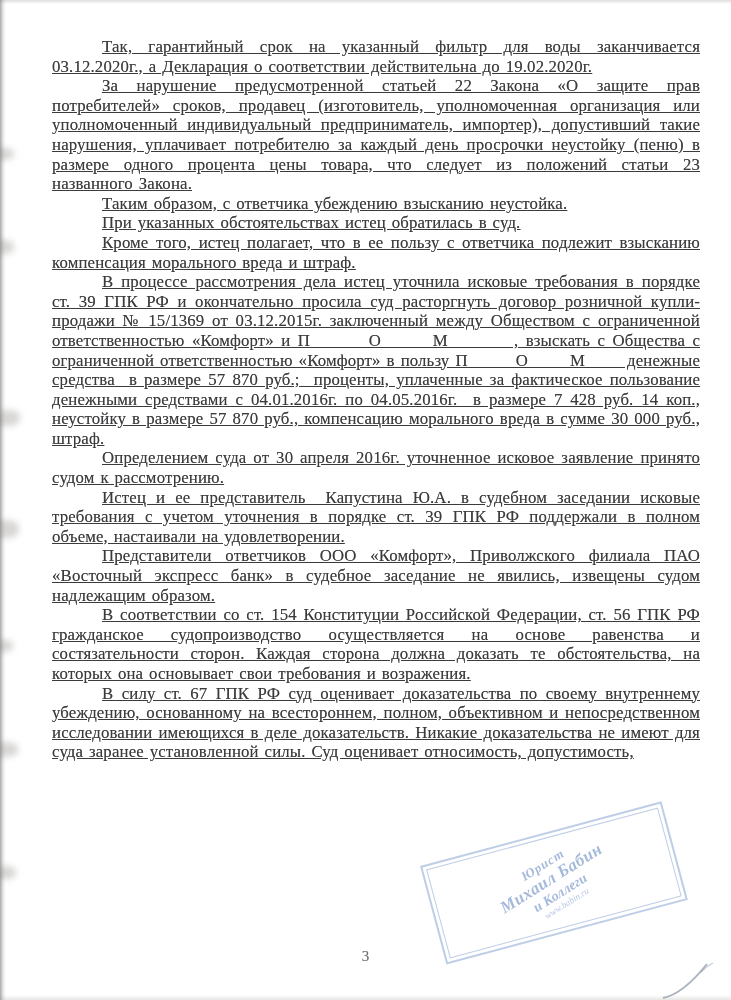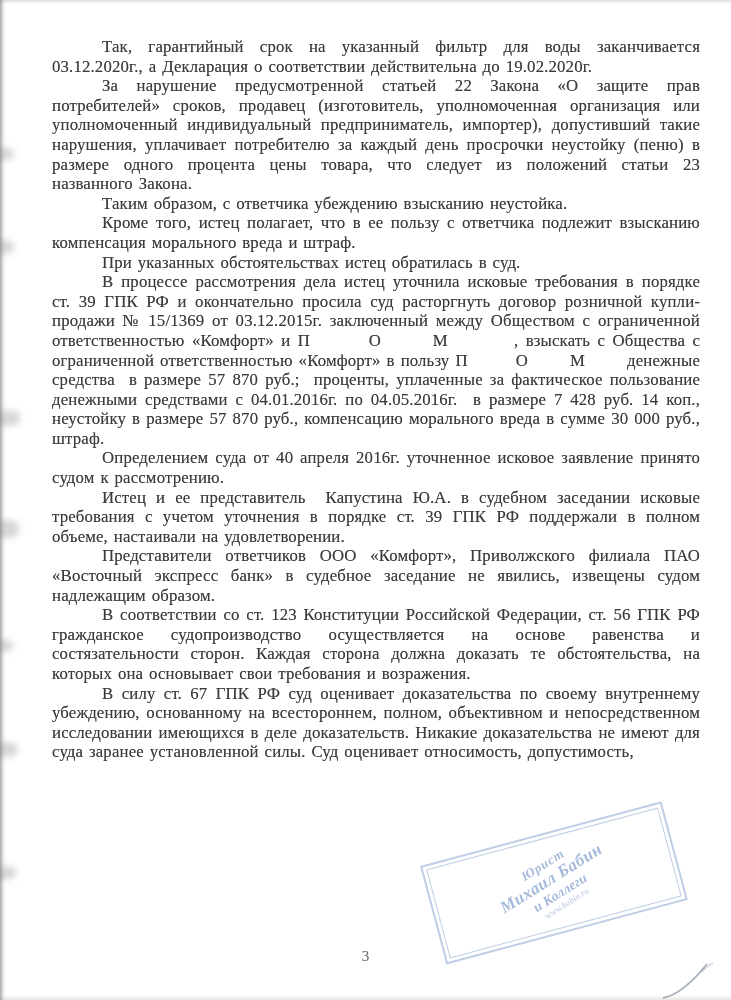--- a/index.html
+++ b/index.html
@@ -51,20 +51,21 @@
     max-height: 912px;
     overflow: hidden;
     z-index: 2;
     color: #3b3b3d;
     font-size: 16.8px;
     line-height: 19.6px;
     text-align: justify;
     word-spacing: 1.5px;
     letter-spacing: 0.15px;
     text-shadow: 0 0 0.6px rgba(60,60,64,0.55);
+    text-decoration: underline;
   }
   .text-block p { margin: 0; text-indent: 50px; }
 
   .page-number {
     position: absolute;
     left: 50%;
     top: 948px;
     transform: translateX(-50%);
     z-index: 2;
     color: #6f6f70;
@@ -134,27 +135,27 @@
       <span class="stamp-name">Михаил Бабин</span>
       <span class="stamp-suffix">и Коллеги</span>
       <span class="stamp-url">www.babin.ru</span>
     </div>
   </div>
 
   <div class="text-block">
     <p>Так, гарантийный срок на указанный фильтр для воды заканчивается 03.12.2020г., а Декларация о соответствии действительна до 19.02.2020г.</p>
     <p>За нарушение предусмотренной статьей 22 Закона «О защите прав потребителей» сроков, продавец (изготовитель, уполномоченная организация или уполномоченный индивидуальный предприниматель, импортер), допустивший такие нарушения, уплачивает потребителю за каждый день просрочки неустойку (пеню) в размере одного процента цены товара, что следует из положений статьи 23 названного Закона.</p>
     <p>Таким образом, с ответчика убеждению взысканию неустойка.</p>
+    <p>При указанных обстоятельствах истец обратилась в суд.</p>
     <p>Кроме того, истец полагает, что в ее пользу с ответчика подлежит взысканию компенсация морального вреда и штраф.</p>
-    <p>При указанных обстоятельствах истец обратилась в суд.</p>
     <p>В процессе рассмотрения дела истец уточнила исковые требования в порядке ст. 39 ГПК РФ и окончательно просила суд расторгнуть договор розничной купли-продажи № 15/1369 от 03.12.2015г. заключенный между Обществом с ограниченной ответственностью «Комфорт» и П&nbsp;&nbsp;&nbsp;&nbsp;&nbsp;&nbsp;&nbsp; О&nbsp;&nbsp;&nbsp;&nbsp;&nbsp;&nbsp; М&nbsp;&nbsp;&nbsp;&nbsp;&nbsp;&nbsp;&nbsp;&nbsp; , взыскать с Общества с ограниченной ответственностью «Комфорт» в пользу П&nbsp;&nbsp;&nbsp;&nbsp;&nbsp;&nbsp;&nbsp; О&nbsp;&nbsp;&nbsp;&nbsp;&nbsp;&nbsp; М&nbsp;&nbsp;&nbsp;&nbsp;&nbsp;&nbsp; денежные средства&nbsp; в размере 57 870 руб.;&nbsp; проценты, уплаченные за фактическое пользование денежными средствами с 04.01.2016г. по 04.05.2016г.&nbsp; в размере 7 428 руб. 14 коп., неустойку в размере 57 870 руб., компенсацию морального вреда в сумме 30 000 руб., штраф.</p>
-    <p>Определением суда от 40 апреля 2016г. уточненное исковое заявление принято судом к рассмотрению.</p>
+    <p>Определением суда от 30 апреля 2016г. уточненное исковое заявление принято судом к рассмотрению.</p>
     <p>Истец и ее представитель&nbsp; Капустина Ю.А. в судебном заседании исковые требования с учетом уточнения в порядке ст. 39 ГПК РФ поддержали в полном объеме, настаивали на удовлетворении.</p>
     <p>Представители ответчиков ООО «Комфорт», Приволжского филиала ПАО «Восточный экспресс банк» в судебное заседание не явились, извещены судом надлежащим образом.</p>
-    <p>В соответствии со ст. 123 Конституции Российской Федерации, ст. 56 ГПК РФ гражданское судопроизводство осуществляется на основе равенства и состязательности сторон. Каждая сторона должна доказать те обстоятельства, на которых она основывает свои требования и возражения.</p>
+    <p>В соответствии со ст. 154 Конституции Российской Федерации, ст. 56 ГПК РФ гражданское судопроизводство осуществляется на основе равенства и состязательности сторон. Каждая сторона должна доказать те обстоятельства, на которых она основывает свои требования и возражения.</p>
     <p>В силу ст. 67 ГПК РФ суд оценивает доказательства по своему внутреннему убеждению, основанному на всестороннем, полном, объективном и непосредственном исследовании имеющихся в деле доказательств. Никакие доказательства не имеют для суда заранее установленной силы. Суд оценивает относимость, допустимость,</p>
   </div>
 
   <div class="page-number">3</div>
 
   <svg class="pen-mark" width="70" height="50" viewBox="0 0 70 50">
     <path d="M 8 48 Q 28 44 52 14" fill="none" stroke="#8f9aa6" stroke-width="2" opacity="0.75"></path>
     <path d="M 46 22 Q 52 16 58 13" fill="none" stroke="#8f9aa6" stroke-width="1.2" opacity="0.5"></path>
   </svg>
 

